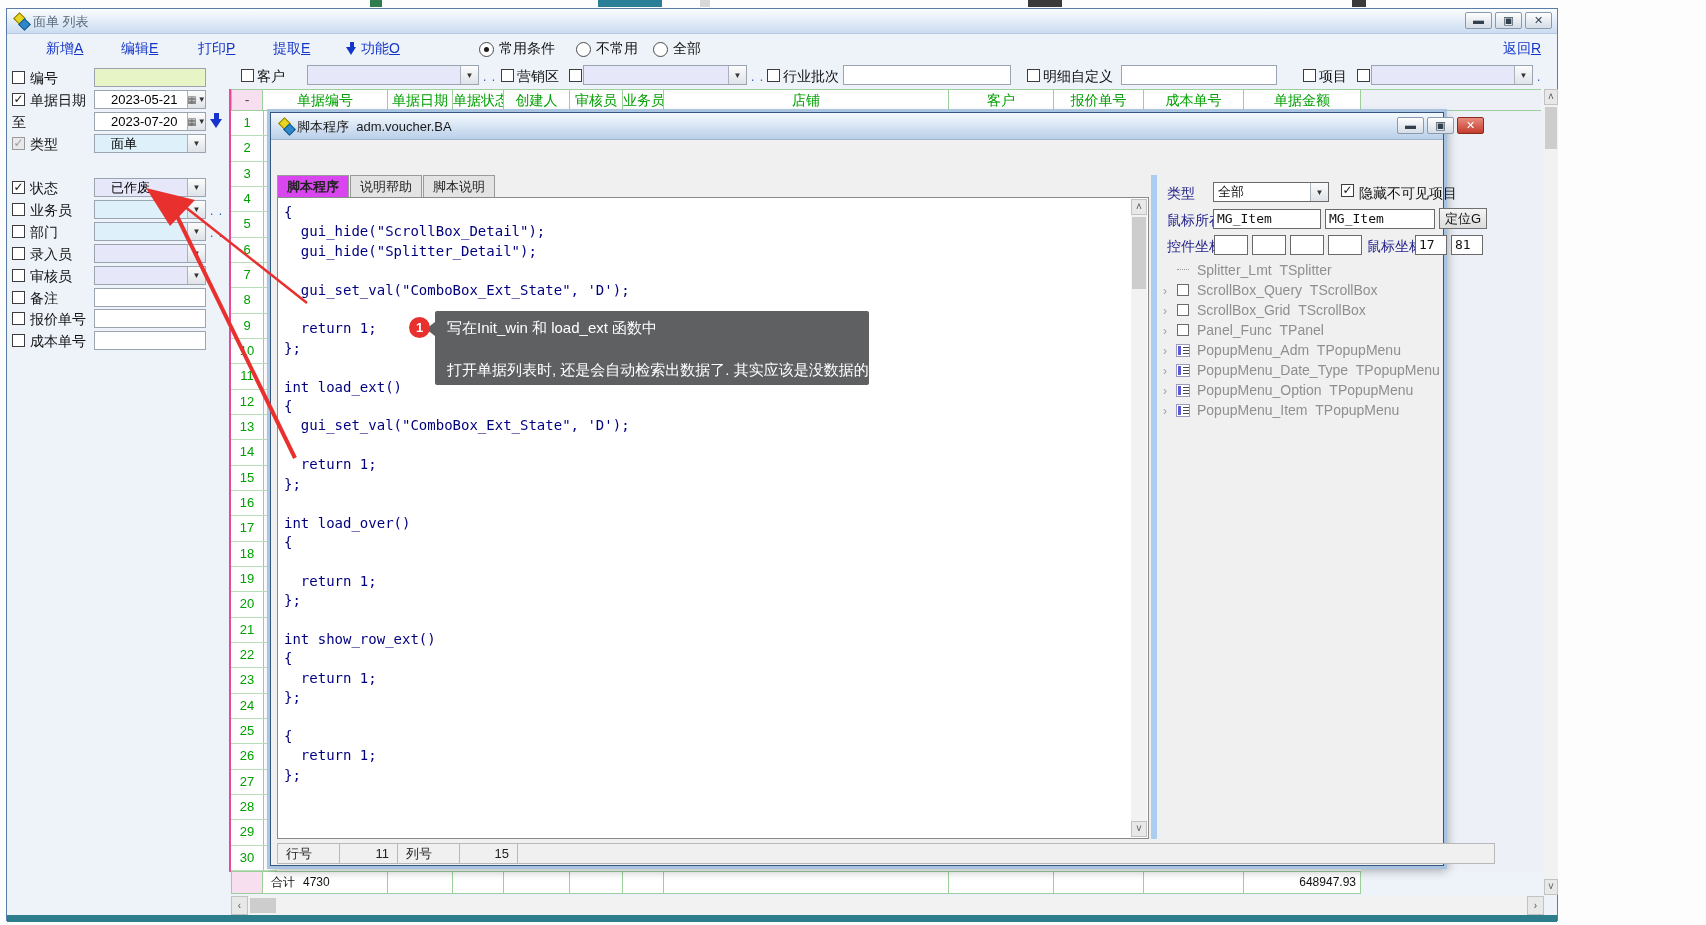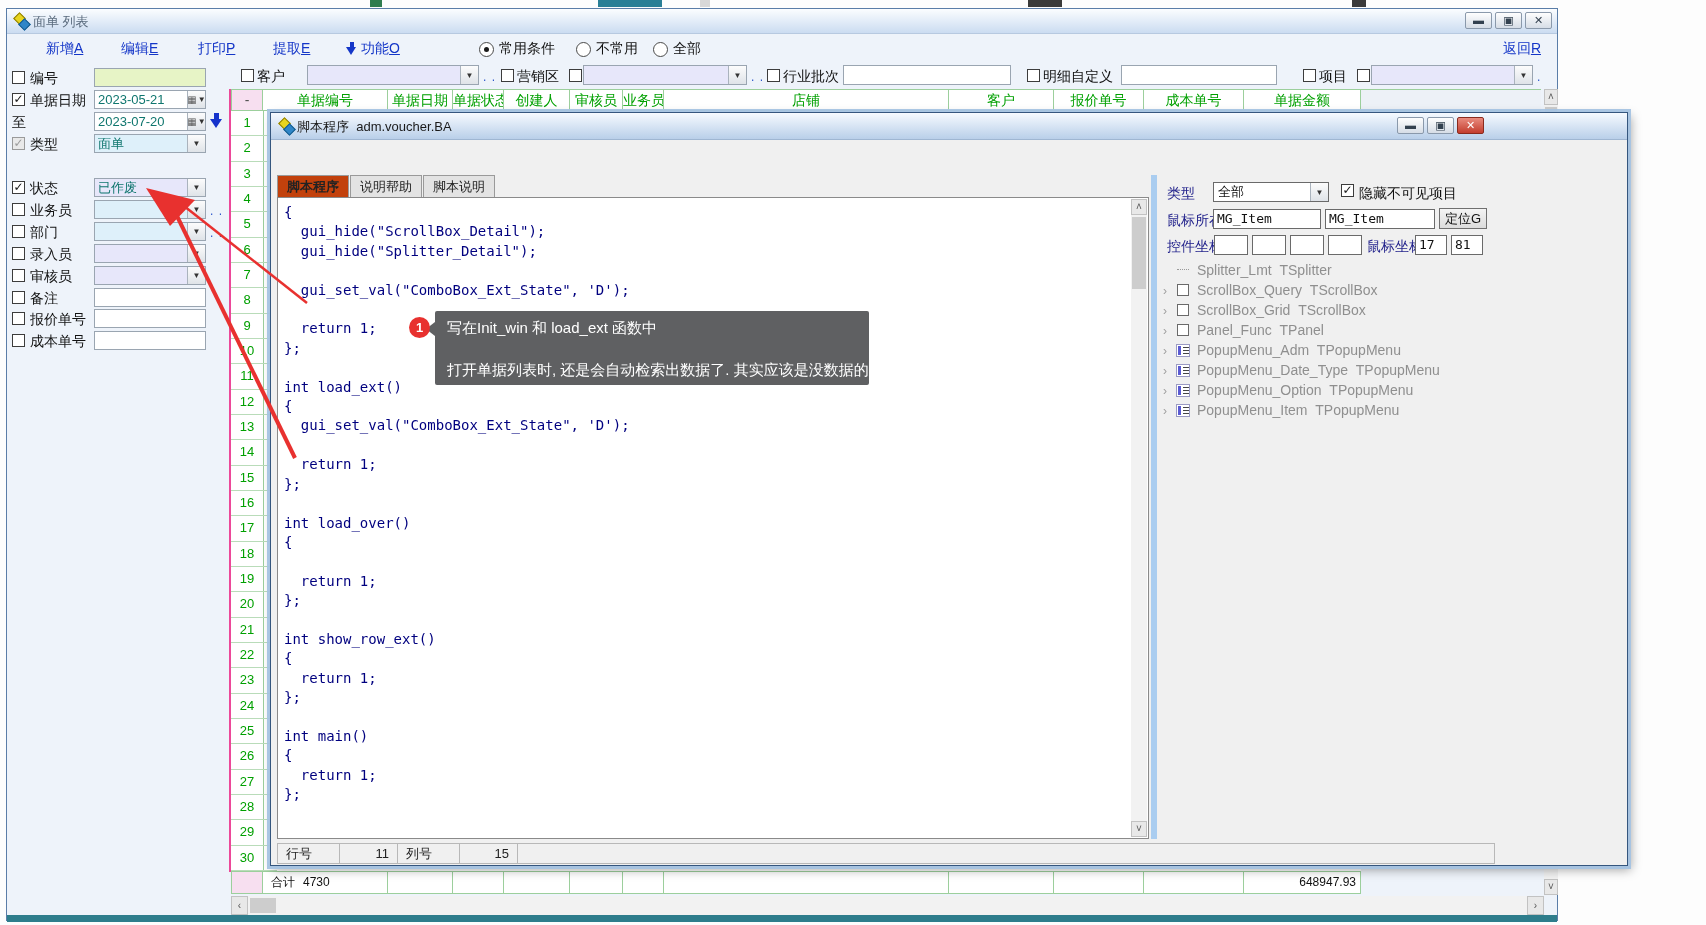--- a/index.html
+++ b/index.html
@@ -47,21 +47,21 @@
   .lf-row:nth-child(7){top:160px;}.lf-row:nth-child(8){top:182px;text-align:right;}
   .lf-row:nth-child(9){top:204px;}.lf-row:nth-child(10){top:226px;}
   .lf-row:nth-child(11){top:247px;}.lf-row:nth-child(12){top:269px;}
   .cbx{position:absolute;left:5px;top:3px;width:13px;height:13px;background:#fff;border:1px solid #3c3c3c;
        box-sizing:border-box;font-size:12px;line-height:11px;text-align:center;color:#111;}
   .cbx.disabled{background:#e9e9e9;color:#9a9a9a;border-color:#9a9a9a;}
   .lf-label{position:absolute;left:23px;top:2px;font-size:14px;color:#111;white-space:nowrap;}
   .lf-label.noCb{left:5px;}
   .field{position:absolute;left:87px;top:0;width:112px;height:19px;border:1px solid #9aa5b1;
          background:#fff;box-sizing:border-box;display:flex;align-items:center;}
-  .field .val{flex:1;padding:0 3px;font-size:13px;color:#0f766e;white-space:nowrap;overflow:hidden;}
+  .field .val{flex:1;padding:0 16px;font-size:13px;color:#000000;white-space:nowrap;overflow:hidden;}
   .field.green{background:#e7f4c6;}
   .field.cyan{background:#def0fa;}
   .field.lav{background:#e7e7fa;}
   .fbtn{width:17px;height:100%;background:linear-gradient(#fcfcfc,#dfe3e8);border-left:1px solid #aab3bd;
         display:flex;align-items:center;justify-content:center;font-size:8px;color:#333;}
   .fbtn .cal{font-size:10px;color:#555;margin-right:1px;}
   .dots{position:absolute;left:203px;top:4px;color:#2a55cc;font-size:12px;letter-spacing:1px;}
   .big-dn{position:absolute;left:203px;top:1px;}
   .big-dn::before{content:"";position:absolute;left:4px;top:0;width:5px;height:7px;background:#1533cc;}
   .big-dn::after{content:"";position:absolute;left:0;top:6px;border-left:6.5px solid transparent;
@@ -102,31 +102,31 @@
   
   .sb-track{background:#f2f2f2;position:absolute;}
   .sb-btn{position:absolute;background:#e8e8e8;border:1px solid #c2c2c2;box-sizing:border-box;
           color:#555;font-size:10px;text-align:center;}
   .sb-thumb{position:absolute;background:#cdcdcd;}
   #hscroll{left:224px;top:887px;width:1313px;height:19px;}
   #vscroll{left:1537px;top:80px;width:14px;height:806px;}
   #win-bottom-strip{position:absolute;left:0;top:906px;width:100%;height:7px;background:#2e7d8c;}
 
   
-  #dialog{position:absolute;left:270px;top:112px;width:1358px;height:754px;background:#f0f0f0;
+  #dialog{position:absolute;left:270px;top:112px;width:1174px;height:754px;background:#f0f0f0;
           border:1px solid #35567e;box-sizing:border-box;
           box-shadow:0 0 0 3px rgba(165,195,225,.95),3px 4px 10px rgba(0,0,0,.35);z-index:10;}
   #dlg-title{position:absolute;left:0;top:0;width:100%;height:26px;
              background:linear-gradient(#f6faff,#b9cfe9);border-bottom:1px solid #9fb6d2;}
   #dlg-title .title-text{color:#1a1a1a;top:5px;}
   #dlg-toolbar{position:absolute;left:0;top:28px;width:100%;height:28px;}
   #dlg-tabs{position:absolute;left:6px;top:62px;height:22px;display:flex;}
   .tab{box-sizing:border-box;border:1px solid #9a9a9a;border-bottom:none;background:#e3e3e3;
        font-size:13px;text-align:center;line-height:21px;color:#222;padding:0 9px;margin-right:1px;}
-  .tab.active{background:#c2410c;font-weight:bold;position:relative;top:0;height:23px;}
+  .tab.active{background:#d946ef;font-weight:bold;position:relative;top:0;height:23px;}
   #editor{position:absolute;left:6px;top:84px;width:872px;height:642px;background:#fff;
           border:1px solid #8a8a8a;box-sizing:border-box;}
   #code{position:absolute;left:6px;top:5px;right:20px;bottom:2px;overflow:hidden;}
   .cl{white-space:pre;font-family:"DejaVu Sans Mono","Liberation Mono",monospace;
       font-size:14px;line-height:19.4px;color:#00007f;}
   #ed-vscroll{position:absolute;right:1px;top:1px;width:16px;bottom:1px;background:#f2f2f2;}
   #dlg-status{position:absolute;left:6px;top:730px;width:1218px;height:21px;background:#f0f0f0;
               border:1px solid #b8b8b8;box-sizing:border-box;display:flex;font-size:13px;color:#222;}
   .st-cell{border-right:1px solid #b8b8b8;line-height:19px;padding:0 8px;box-sizing:border-box;}
   .st-val{text-align:right;width:58px;}
@@ -627,21 +627,20 @@
           <div class="cl">int show_row_ext()</div>
 
           <div class="cl">{</div>
 
           <div class="cl">  return 1;</div>
 
           <div class="cl">};</div>
 
           <div class="cl"> </div>
 
-          <div class="cl">int main()</div>
 
           <div class="cl">{</div>
 
           <div class="cl">  return 1;</div>
 
           <div class="cl">};</div>
         </div>
       <div id="ed-vscroll">
         <span class="sb-btn" style="left:0;top:0;width:16px;height:16px;line-height:14px;">˄</span>
         <span class="sb-thumb" style="left:1px;top:18px;width:14px;height:72px;"></span>

